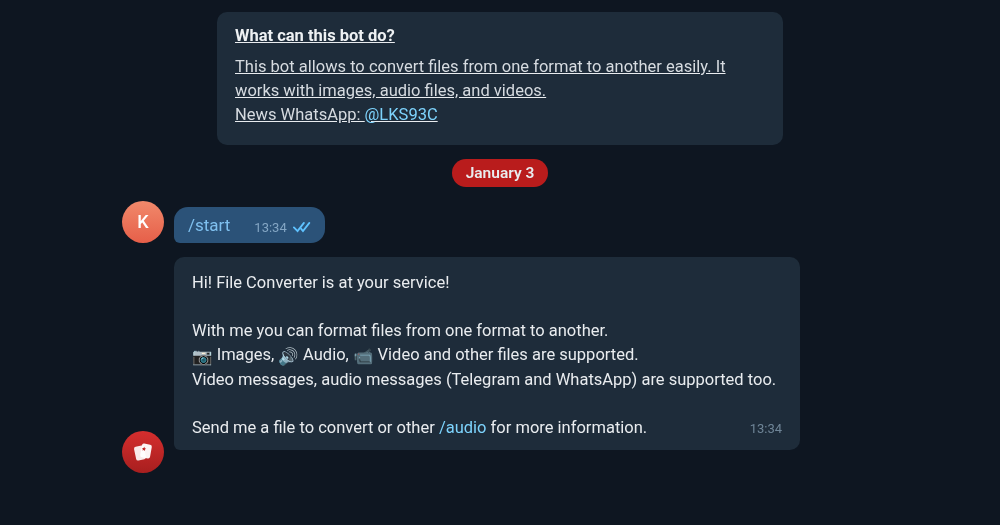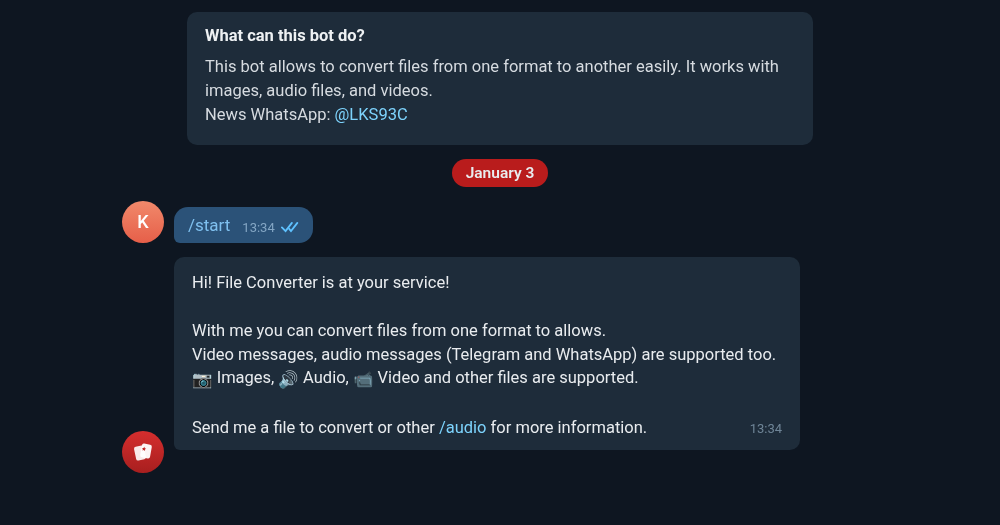--- a/index.html
+++ b/index.html
@@ -11,23 +11,24 @@
     height: 525px;
     overflow: hidden;
     position: relative;
   }
   .chat {
     padding: 12px 0 0 0;
   }
   .info-card {
     background: #1e2c3a;
     border-radius: 10px;
-    width: 626px;
+    width: 566px;
     margin: 0 auto 14px auto;
     padding: 14px 18px 18px 18px;
+    text-decoration: underline;
   }
   .info-card .title {
     font-weight: 700;
     font-size: 16.5px;
     color: #eef1f3;
     margin-bottom: 10px;
   }
   .info-card .desc {
     font-size: 16.5px;
     color: #d6dbe0;
@@ -68,21 +69,21 @@
   }
   .avatar.orange { background: linear-gradient(180deg,#f1896b 0%,#e65f49 100%); }
   .avatar.red { background: linear-gradient(180deg,#d52e2e 0%,#a81f1f 100%); position: relative; }
   .avatar.red svg { width: 24px; height: 24px; }
   .bubble-out {
     background: #2b5278;
     border-radius: 14px 14px 14px 6px;
     padding: 8px 12px 8px 14px;
     display: flex;
     align-items: flex-end;
-    gap: 12px;
+    gap: 24px;
     position: relative;
   }
   .bubble-out .cmd { color: #7fc0ef; font-size: 17px; }
   .meta { display: flex; align-items: center; gap: 6px; }
   .time { color: #84a6c4; font-size: 13px; }
   .ticks { color: #5fc2ff; display: inline-flex; }
   .ticks svg { width: 20px; height: 14px; }
   .bubble-in {
     background: #1e2c3a;
     border-radius: 10px 10px 10px 6px;
@@ -146,27 +147,27 @@
     <div class="avatar red">
       <svg viewBox="0 0 24 24">
         <rect x="4" y="6" width="10" height="14" rx="2" fill="#fff" opacity="0.9" transform="rotate(-12 9 13)"></rect>
         <rect x="10" y="4" width="10" height="14" rx="2" fill="#fff" opacity="0.95" transform="rotate(10 15 11)"></rect>
         <path d="M14 8 l1.2 2.4 2.6 .4 -1.9 1.8 .4 2.6 -2.3-1.2 -2.3 1.2 .4-2.6 -1.9-1.8 2.6-.4z" fill="#c02626" transform="rotate(10 15 11) scale(0.55) translate(9 5)"></path>
       </svg>
     </div>
     <div class="bubble-in">
       <div>Hi! File Converter is at your service!</div>
       <br>
-      <div>With me you can convert files from one format to allows.</div>
-      <div>Video messages, audio messages (Telegram and WhatsApp) are supported too.</div>
+      <div>With me you can format files from one format to another.</div>
       <div>
         <span class="emoji">📷</span> Images, 
         <span class="emoji">🔊</span> Audio, 
         <span class="emoji">📹</span> Video and other files are supported.
       </div>
+      <div>Video messages, audio messages (Telegram and WhatsApp) are supported too.</div>
       <br>
       <div>
         <span>Send me a file to convert or other </span><span class="link">/audio</span><span> for more information.</span>
         <span class="time-in">13:34</span>
       </div>
     </div>
   </div>
 
 </div>
 

